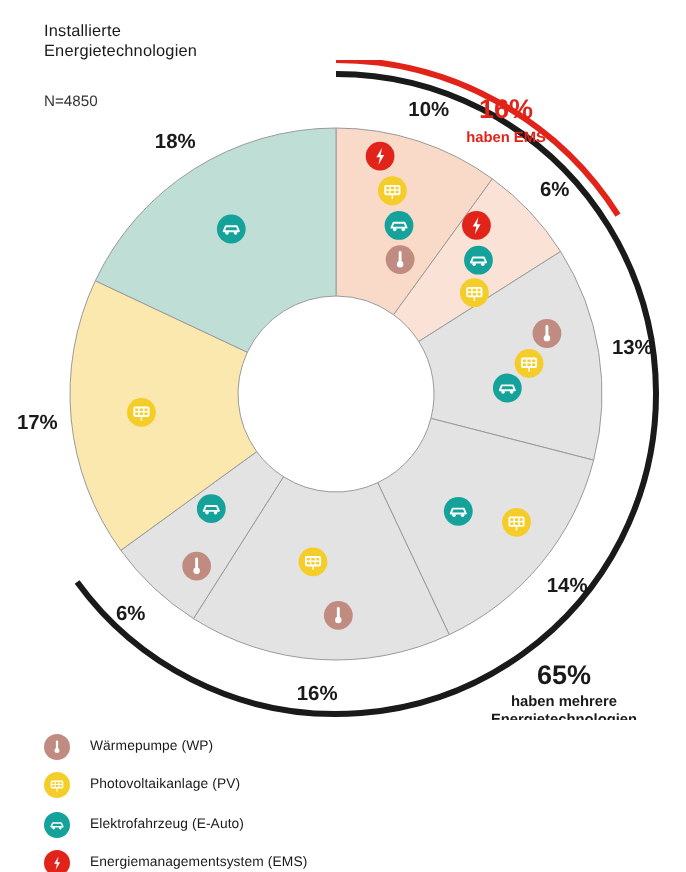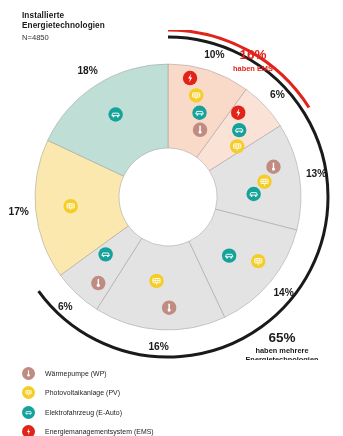--- a/index.html
+++ b/index.html
@@ -2,22 +2,22 @@
 <html><head>
 <meta charset="utf-8">
 <style>
   html,body{margin:0;padding:0;}
   body{
     width:343px;height:436px;background:#ffffff;
     font-family:"Liberation Sans", sans-serif;
     color:#1a1a1a;overflow:hidden;position:relative;
   }
   #title-block{position:absolute;left:22px;top:11px;}
-  #title-block .t-line{font-size:8.2px;font-weight:bold;line-height:10.2px;letter-spacing:.1px;}
-  #title-block .n-line{font-size:7.6px;font-weight:normal;line-height:11px;color:#333;margin-top:1px;}
+  #title-block .t-line{font-size:8.2px;font-weight:normal;line-height:10.2px;letter-spacing:.1px;}
+  #title-block .n-line{font-size:7.6px;font-weight:normal;line-height:11px;color:#333;margin-top:14px;}
 
   #chart-area{position:absolute;left:0;top:30px;width:296px;height:330px;}
   #chart-svg{display:block;}
 
   .slice-label{font-size:10.2px;font-weight:bold;fill:#1a1a1a;}
   .callout-big{font-size:13.5px;font-weight:bold;}
   .callout-sub{font-size:7.4px;font-weight:bold;}
   .red-txt{fill:#e2231a;}
   .blk-txt{fill:#1a1a1a;}
 

